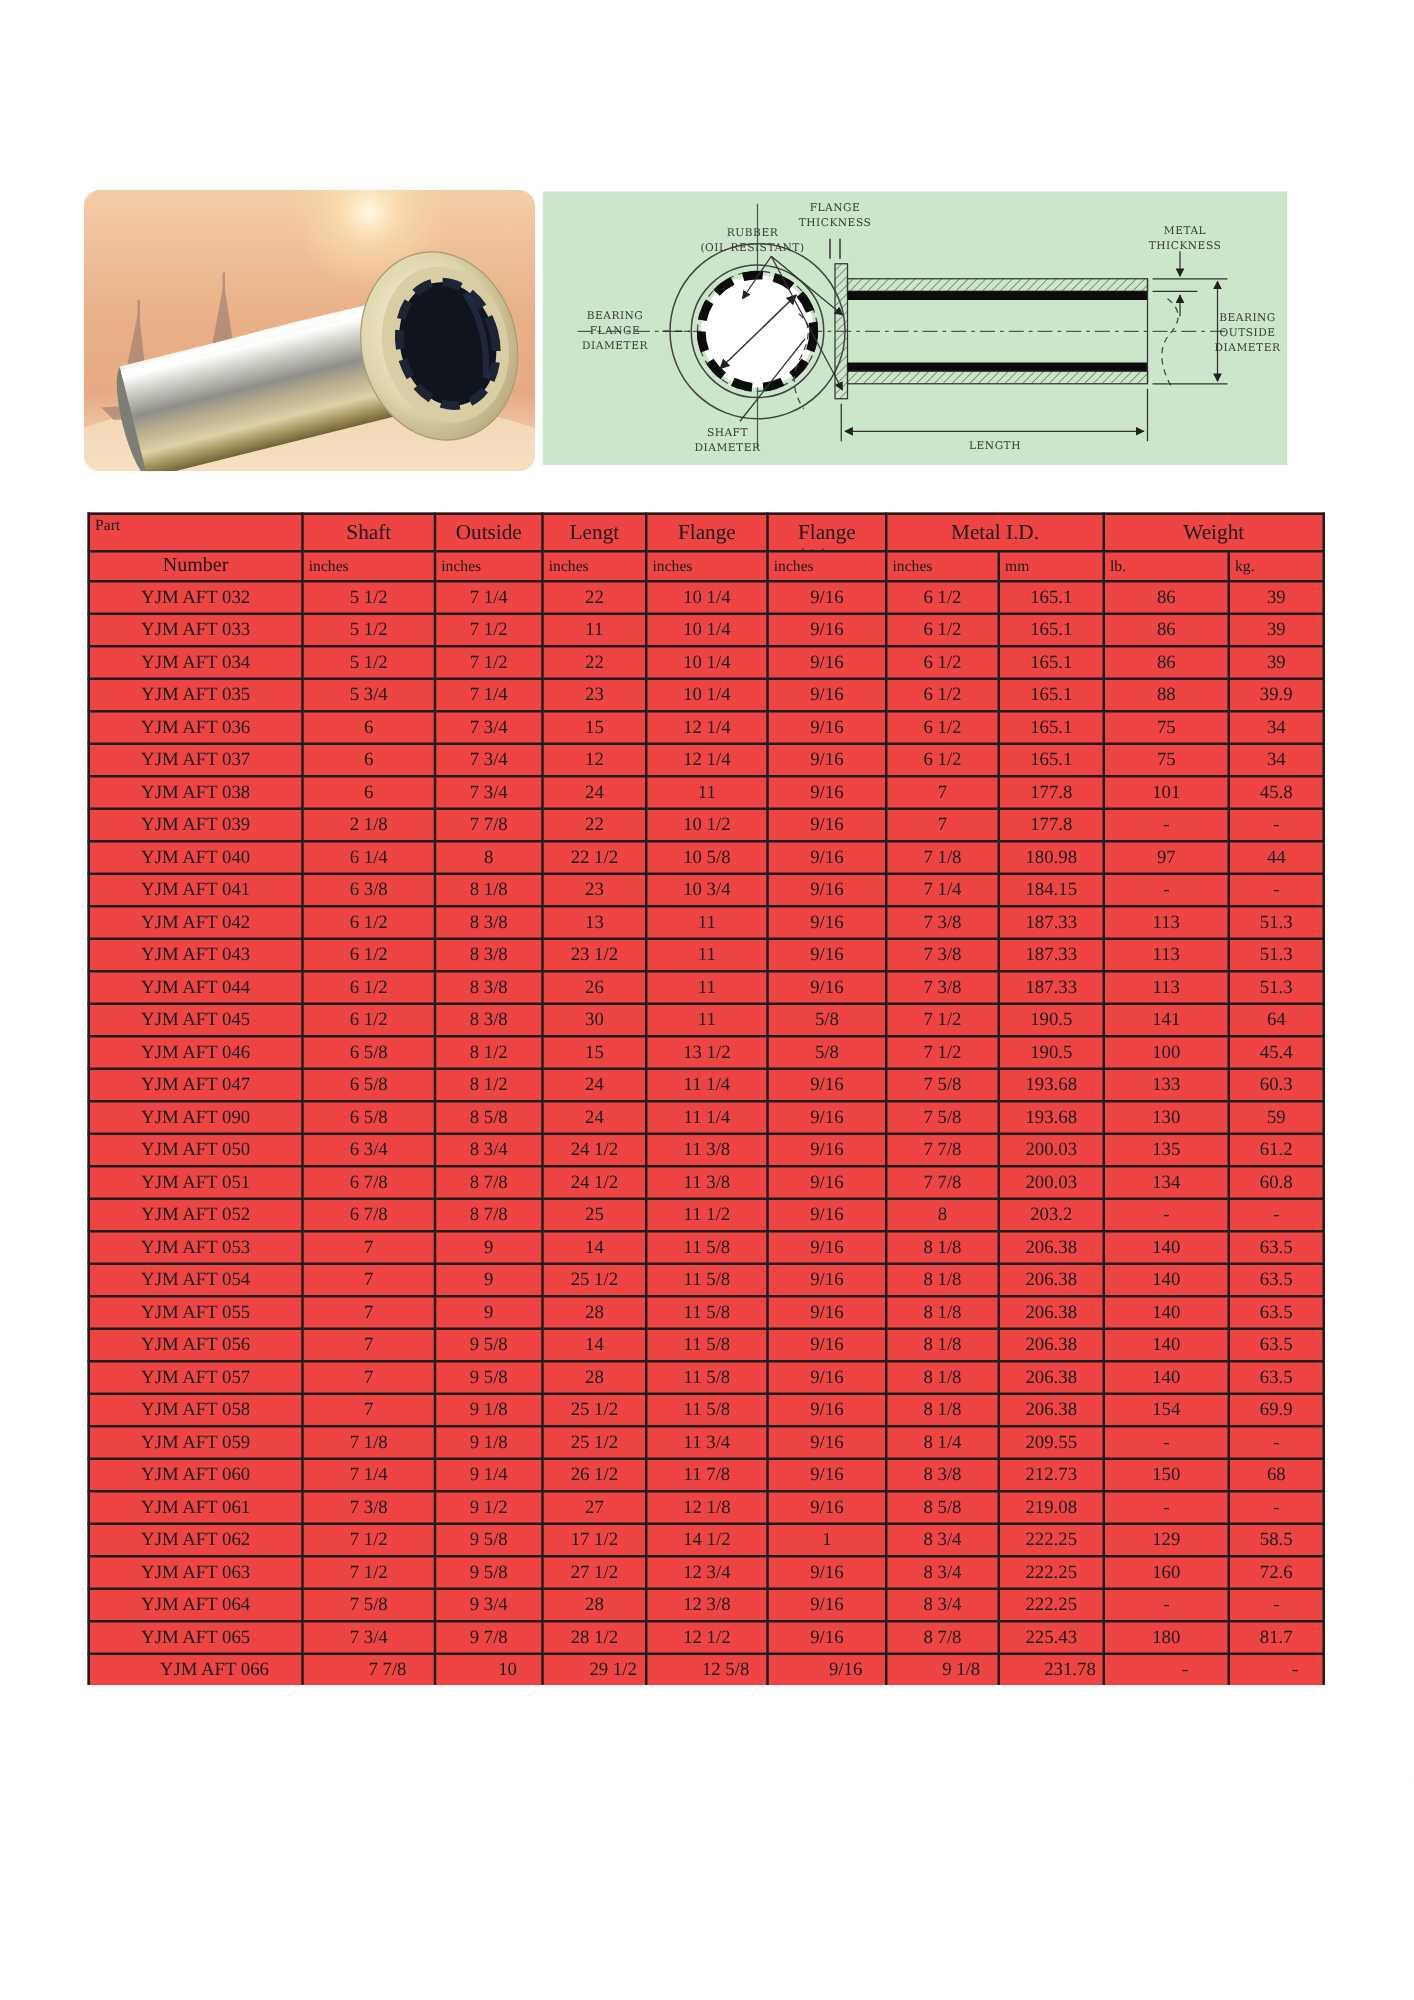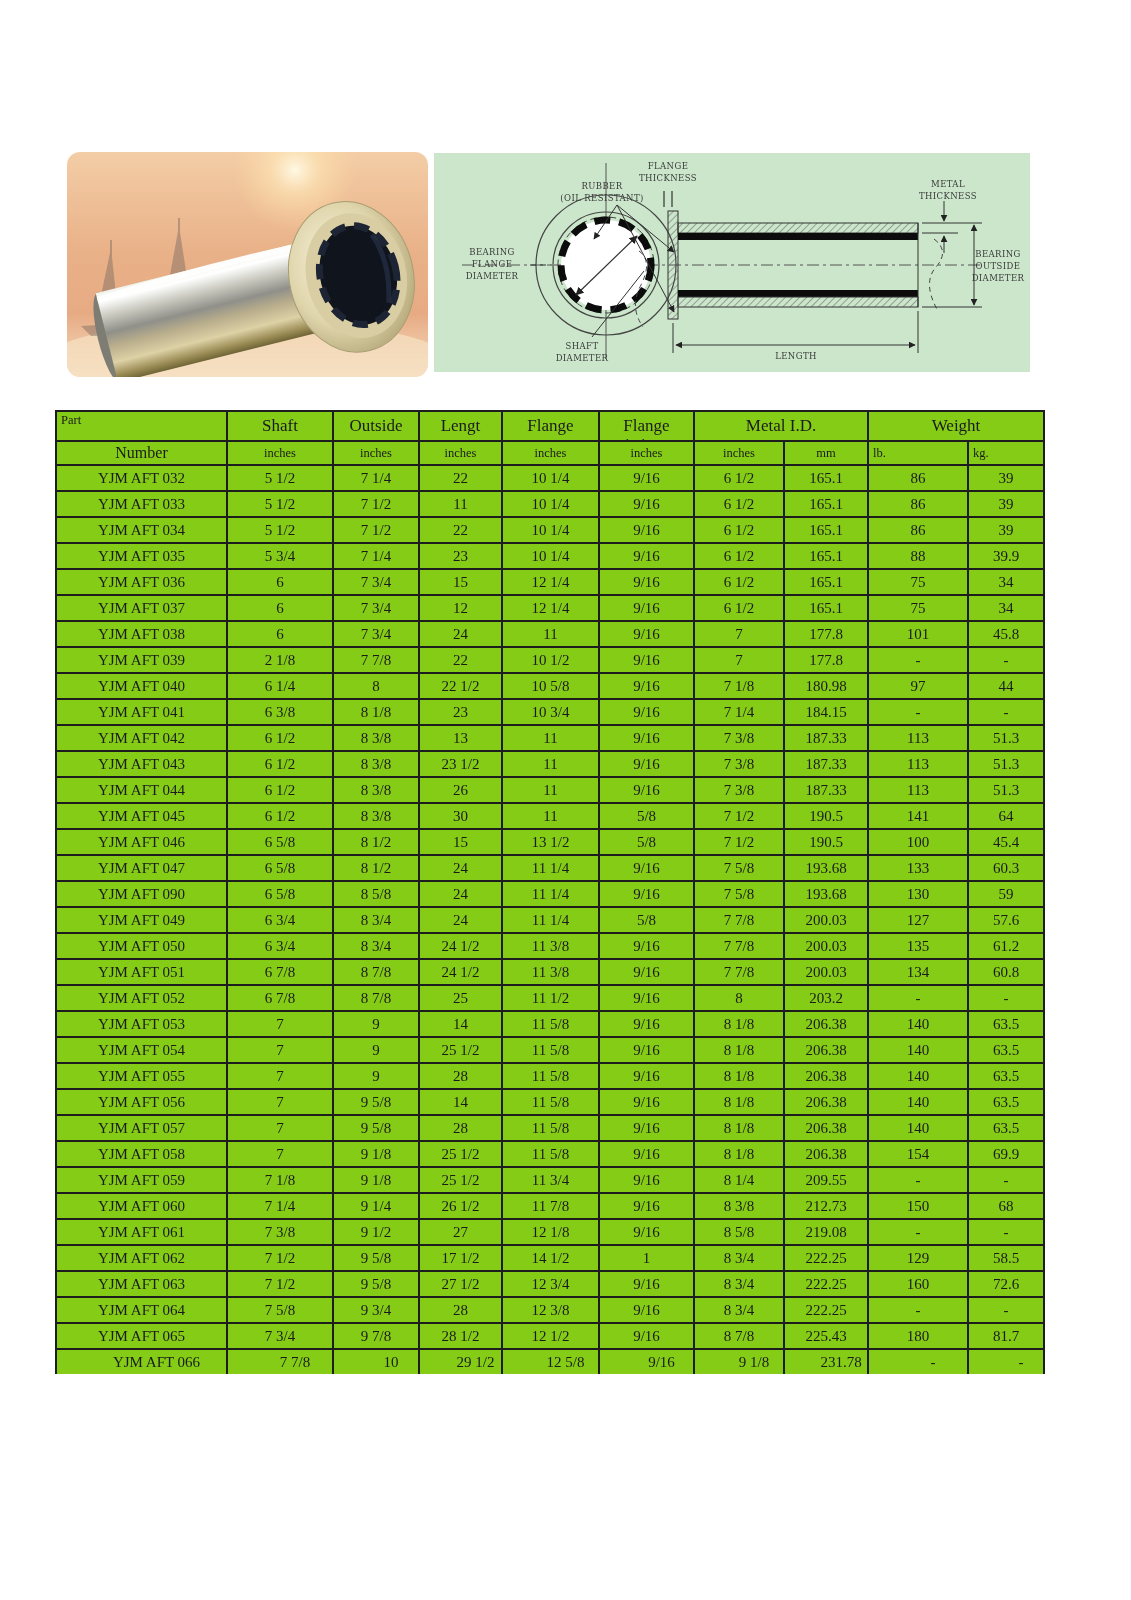--- a/index.html
+++ b/index.html
@@ -9,29 +9,29 @@
   
   .photo{position:absolute;left:67px;top:152px;width:361px;height:225px;border-radius:13px;overflow:hidden;}
   .photo svg{display:block;}
 
   
   .diagram{position:absolute;left:434px;top:153px;width:596px;height:219px;}
   .diagram svg{display:block;}
   .dlabel{font-family:"DejaVu Serif", serif;font-size:8.5px;letter-spacing:.4px;fill:#3a3a3a;}
 
   
-  table.spec{position:absolute;left:55px;top:410px;width:988px;border-collapse:collapse;
-             table-layout:fixed;border:2px solid #1d1d1d;border-bottom:none;background:#84cc16;}
+  table.spec{position:absolute;left:70px;top:410px;width:988px;border-collapse:collapse;
+             table-layout:fixed;border:2px solid #1d1d1d;border-bottom:none;background:#ef4444;}
   table.spec th, table.spec td{border:2px solid #1d1d1d;font-weight:400;overflow:hidden;}
   table.spec tr:last-child td{border-bottom:none;padding-left:32px;}
   tr.h1 th{height:26px;font-size:17px;text-align:center;vertical-align:middle;position:relative;padding:0;}
   tr.h1 th.part-cell{font-size:12.5px;text-align:left;vertical-align:top;padding:1px 4px;}
   .clip-frag{position:absolute;left:50%;transform:translateX(-50%);bottom:-9px;height:12px;
              font-size:13px;line-height:13px;color:#2a2a2a;}
-  tr.h2 th{height:22px;font-size:12.5px;vertical-align:middle;text-align:center;padding:0 4px;}
+  tr.h2 th{height:22px;font-size:12.5px;vertical-align:middle;text-align:left;padding:0 4px;}
   tr.h2 th.num{font-size:16px;text-align:center;}
   tr.h2 th.cen{text-align:left;}
   table.spec td{height:24px;font-size:15px;text-align:center;vertical-align:middle;padding:0 2px;}
 </style>
 </head>
 <body>
 
 <div id="page">
 
   <div class="photo">
@@ -419,32 +419,20 @@
           <td>8 5/8</td>
           <td>24</td>
           <td>11 1/4</td>
           <td>9/16</td>
           <td>7 5/8</td>
           <td>193.68</td>
           <td>130</td>
           <td>59</td>
         </tr>
         <tr>
-          <td>YJM AFT 049</td>
-          <td>6 3/4</td>
-          <td>8 3/4</td>
-          <td>24</td>
-          <td>11 1/4</td>
-          <td>5/8</td>
-          <td>7 7/8</td>
-          <td>200.03</td>
-          <td>127</td>
-          <td>57.6</td>
-        </tr>
-        <tr>
           <td>YJM AFT 050</td>
           <td>6 3/4</td>
           <td>8 3/4</td>
           <td>24 1/2</td>
           <td>11 3/8</td>
           <td>9/16</td>
           <td>7 7/8</td>
           <td>200.03</td>
           <td>135</td>
           <td>61.2</td>

